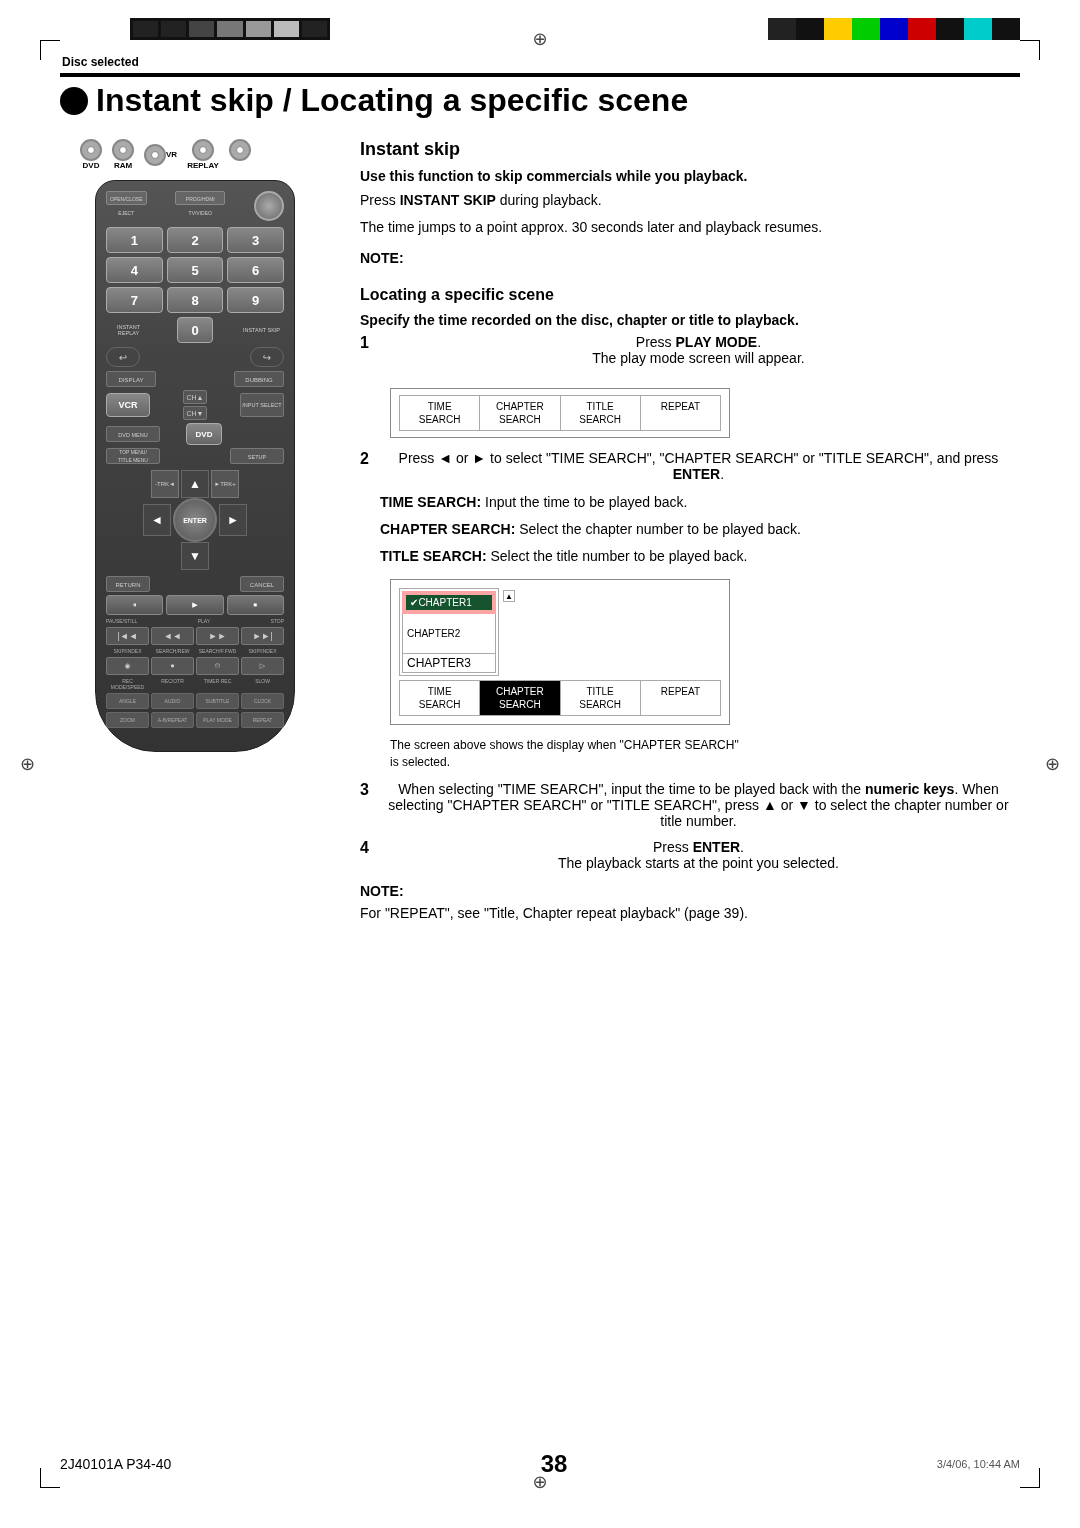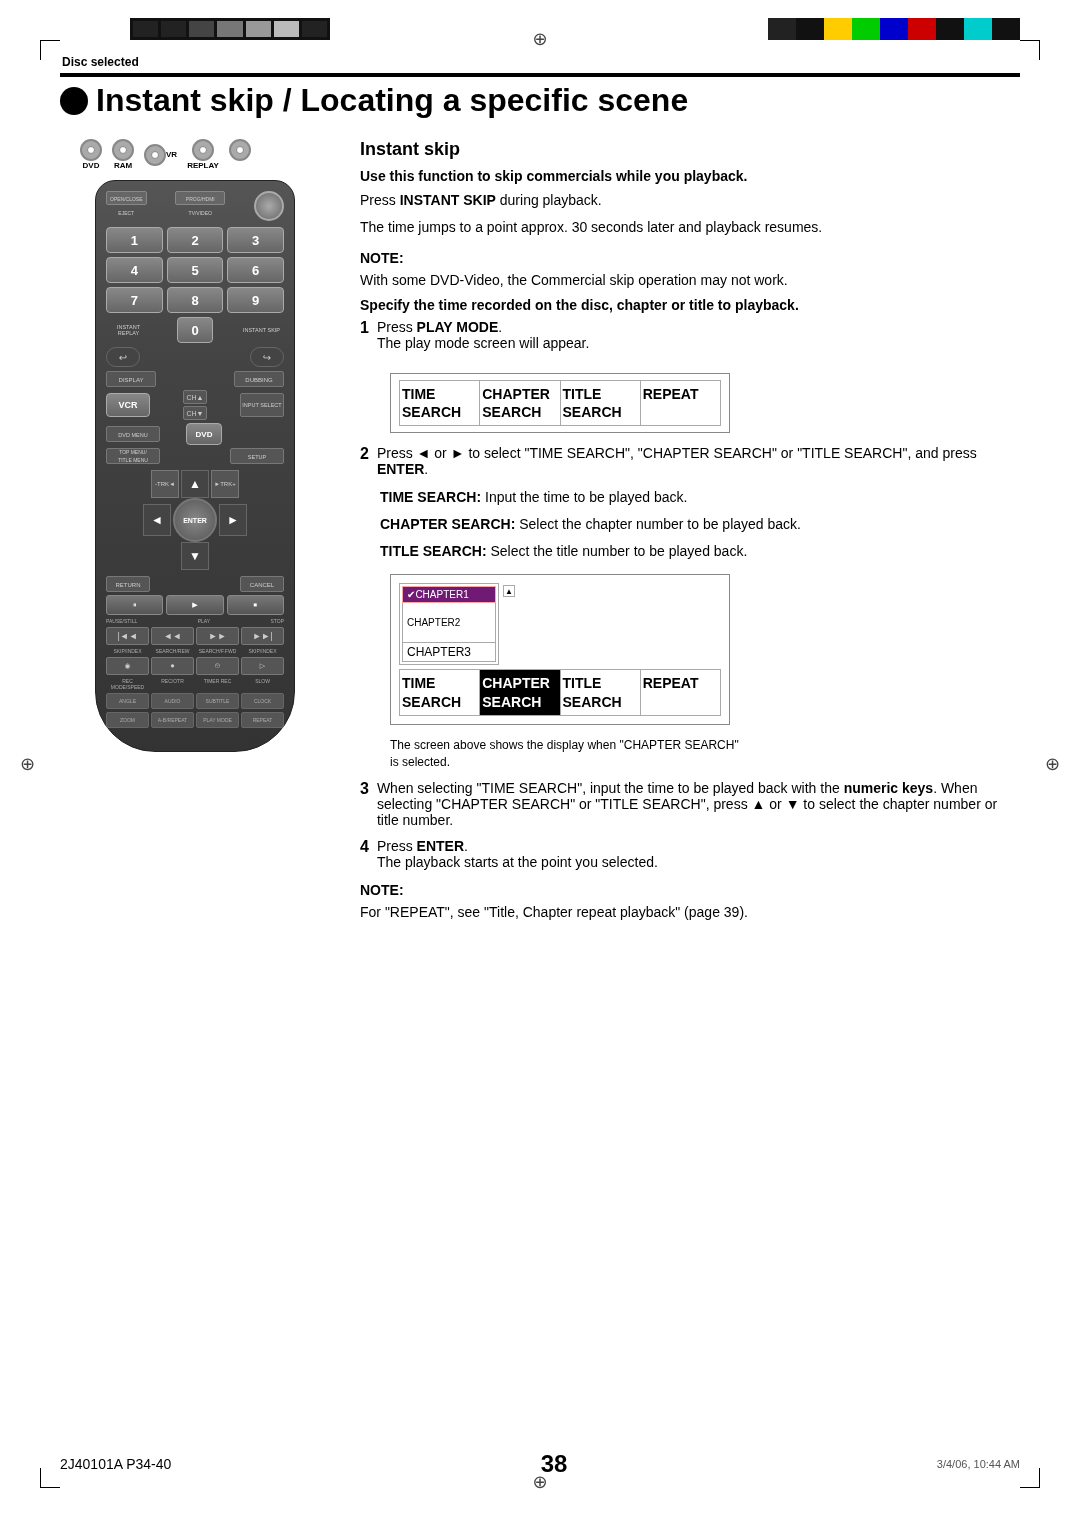--- a/index.html
+++ b/index.html
@@ -152,23 +152,24 @@
       display: inline-block;
       background: #fff;
       width: 340px;
     }
     .screen-tabs {
       display: flex;
       border: 1px solid #aaa;
     }
     .screen-tab {
       flex: 1;
+      text-align: center;
       padding: 4px 2px;
-      font-size: 14px;
-      font-weight: bold;
+      font-size: 10px;
+      font-weight: normal;
       border-right: 1px solid #aaa;
       line-height: 1.3;
     }
     .screen-tab:last-child { border-right: none; }
     .screen-tab.selected {
       background: #000;
       color: #fff;
     }
 
     
@@ -185,20 +186,21 @@
       font-size: 16px;
     }
     .step-row {
       display: flex;
       gap: 8px;
       margin-bottom: 10px;
       align-items: flex-start;
     }
     .step-content {
       flex: 1;
+      text-align: center;
     }
 
     
     .page-footer {
       position: absolute;
       bottom: 50px;
       left: 60px;
       right: 60px;
       display: flex;
       justify-content: space-between;
@@ -478,23 +480,23 @@
       </div>
     </div>
 
     <div class="right-col">
       
       <h2 class="section-heading">Instant skip</h2>
       <p class="bold-line">Use this function to skip commercials while you playback.</p>
       <p class="normal-line">Press <strong>INSTANT SKIP</strong> during playback.</p>
       <p class="normal-line">The time jumps to a point approx. 30 seconds later and playback resumes.</p>
       <p class="note-label">NOTE:</p>
-      <p class="normal-line">With some DVD-Video, the Commercial skip operation may not work.</p>
-
-      
+
+      
+      <h2 class="subsection-heading">Locating a specific scene</h2>
       <p class="bold-line">Specify the time recorded on the disc, chapter or title to playback.</p>
 
       
       <div class="step-row">
         <span class="step-number">1</span>
         <div class="step-content">
           <p>Press <strong>PLAY MODE</strong>.</p>
           <p>The play mode screen will appear.</p>
         </div>
       </div>
@@ -529,21 +531,21 @@
       <p class="normal-line indent">
         <strong>TITLE SEARCH:</strong>
         <span>Select the title number to be played back.</span>
       </p>
 
       
       <div class="screen-mockup-2">
         <div style="display:flex;gap:4px;margin-bottom:4px">
 
           <div style="border:1px solid #aaa;padding:2px;width:100px">
-            <div style="background:#701a75;color:#fff;font-size:10px;padding:2px 4px;border:1px solid #fca5a5">✔CHAPTER1</div>
+            <div style="background:#14532d;color:#fff;font-size:10px;padding:2px 4px;border:4px solid #fca5a5">✔CHAPTER1</div>
             <div style="font-size:10px;padding:14px 4px;border:1px solid #aaa;border-top:none">CHAPTER2</div>
             <div style="font-size:12px;padding:2px 4px;border:1px solid #aaa;border-top:none">CHAPTER3</div>
           </div>
           <div style="width:16px;display:flex;flex-direction:column;justify-content:flex-start;padding-top:2px">
             <div style="width:12px;height:12px;border:1px solid #aaa;font-size:8px;display:flex;align-items:center;justify-content:center">▲</div>
           </div>
         </div>
         <div class="screen-tabs">
           <div class="screen-tab">TIME<br>SEARCH</div>
           <div class="screen-tab selected">CHAPTER<br>SEARCH</div>

